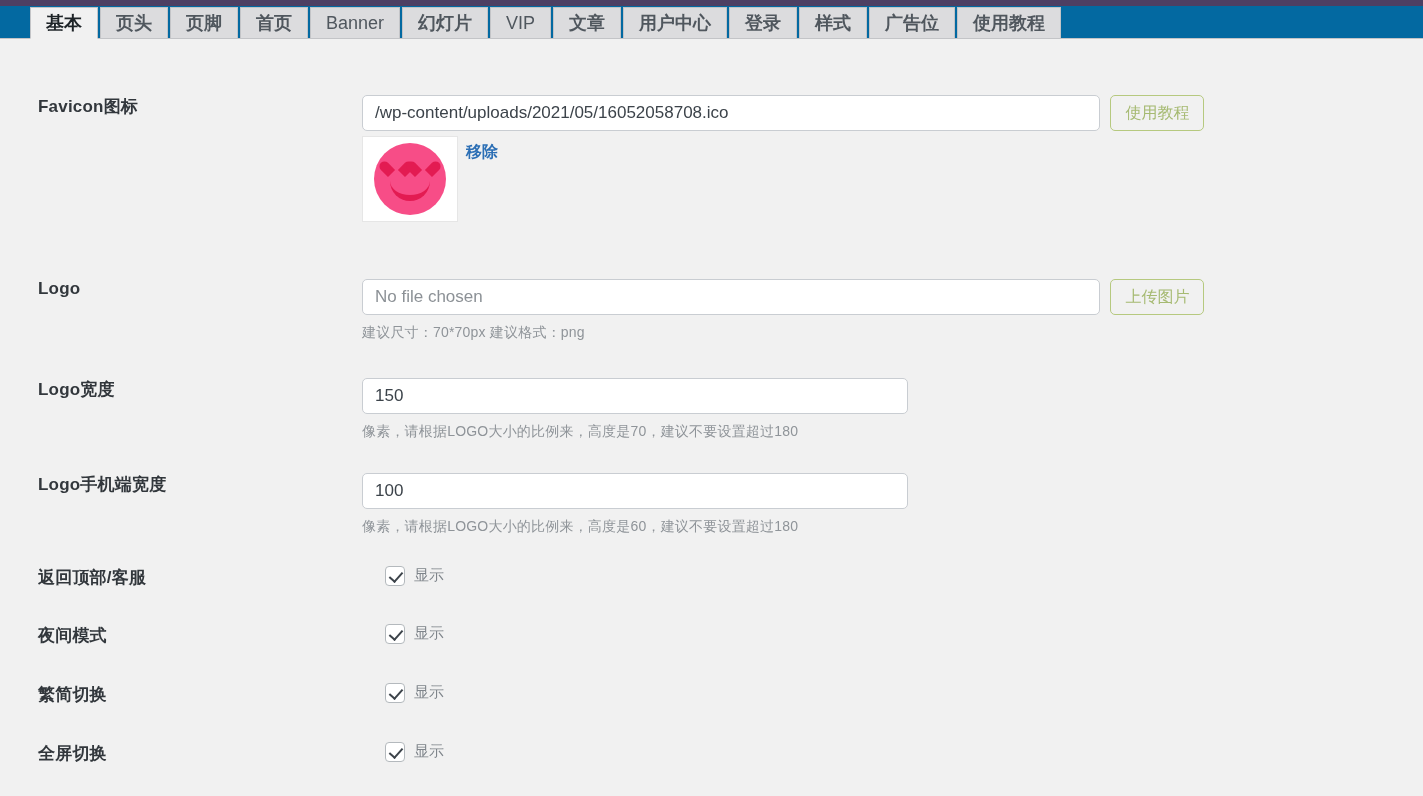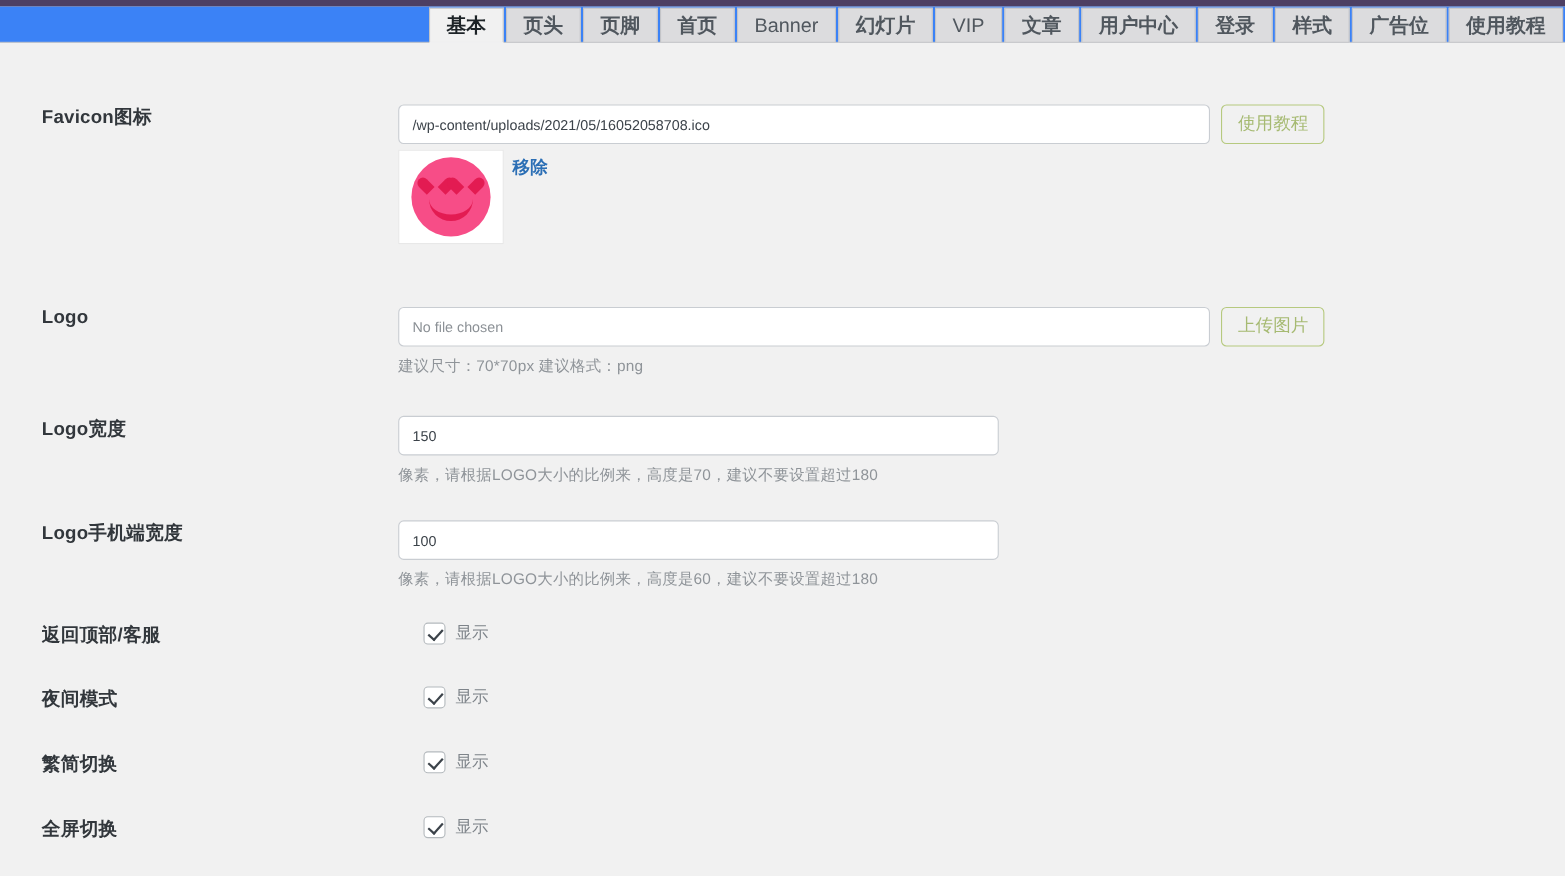--- a/index.html
+++ b/index.html
@@ -25,26 +25,25 @@
     background: #4d3f63;
   }
 
   
   .tab-strip {
     position: absolute;
     top: 6px;
     left: 0;
     width: 1423px;
     height: 33px;
-    background: #3b82f6;
+    background: #0369a1;
     border-bottom: 1px solid #c3c4c7;
     padding-left: 30px;
     display: flex;
     align-items: flex-end;
-    justify-content: flex-end;
   }
   .tab {
     height: 32px;
     line-height: 30px;
     padding: 0 15px;
     margin-right: 2px;
     font-size: 18px;
     font-weight: bold;
     color: #50575e;
     background: #dcdcde;
@@ -93,21 +92,21 @@
     position: absolute;
     left: 362px;
     top: 0;
   }
 
   .text-input {
     height: 36px;
     border: 1px solid #c9cdd2;
     border-radius: 5px;
     background: #fff;
-    font-size: 13px;
+    font-size: 17px;
     color: #3c434a;
     padding: 0 12px;
     outline: none;
     font-family: "Liberation Sans", "DejaVu Sans", sans-serif;
   }
   .text-input::placeholder { color: #8c9196; }
   .input-wide { width: 738px; }
   .input-mid  { width: 546px; }
 
   .side-button {

